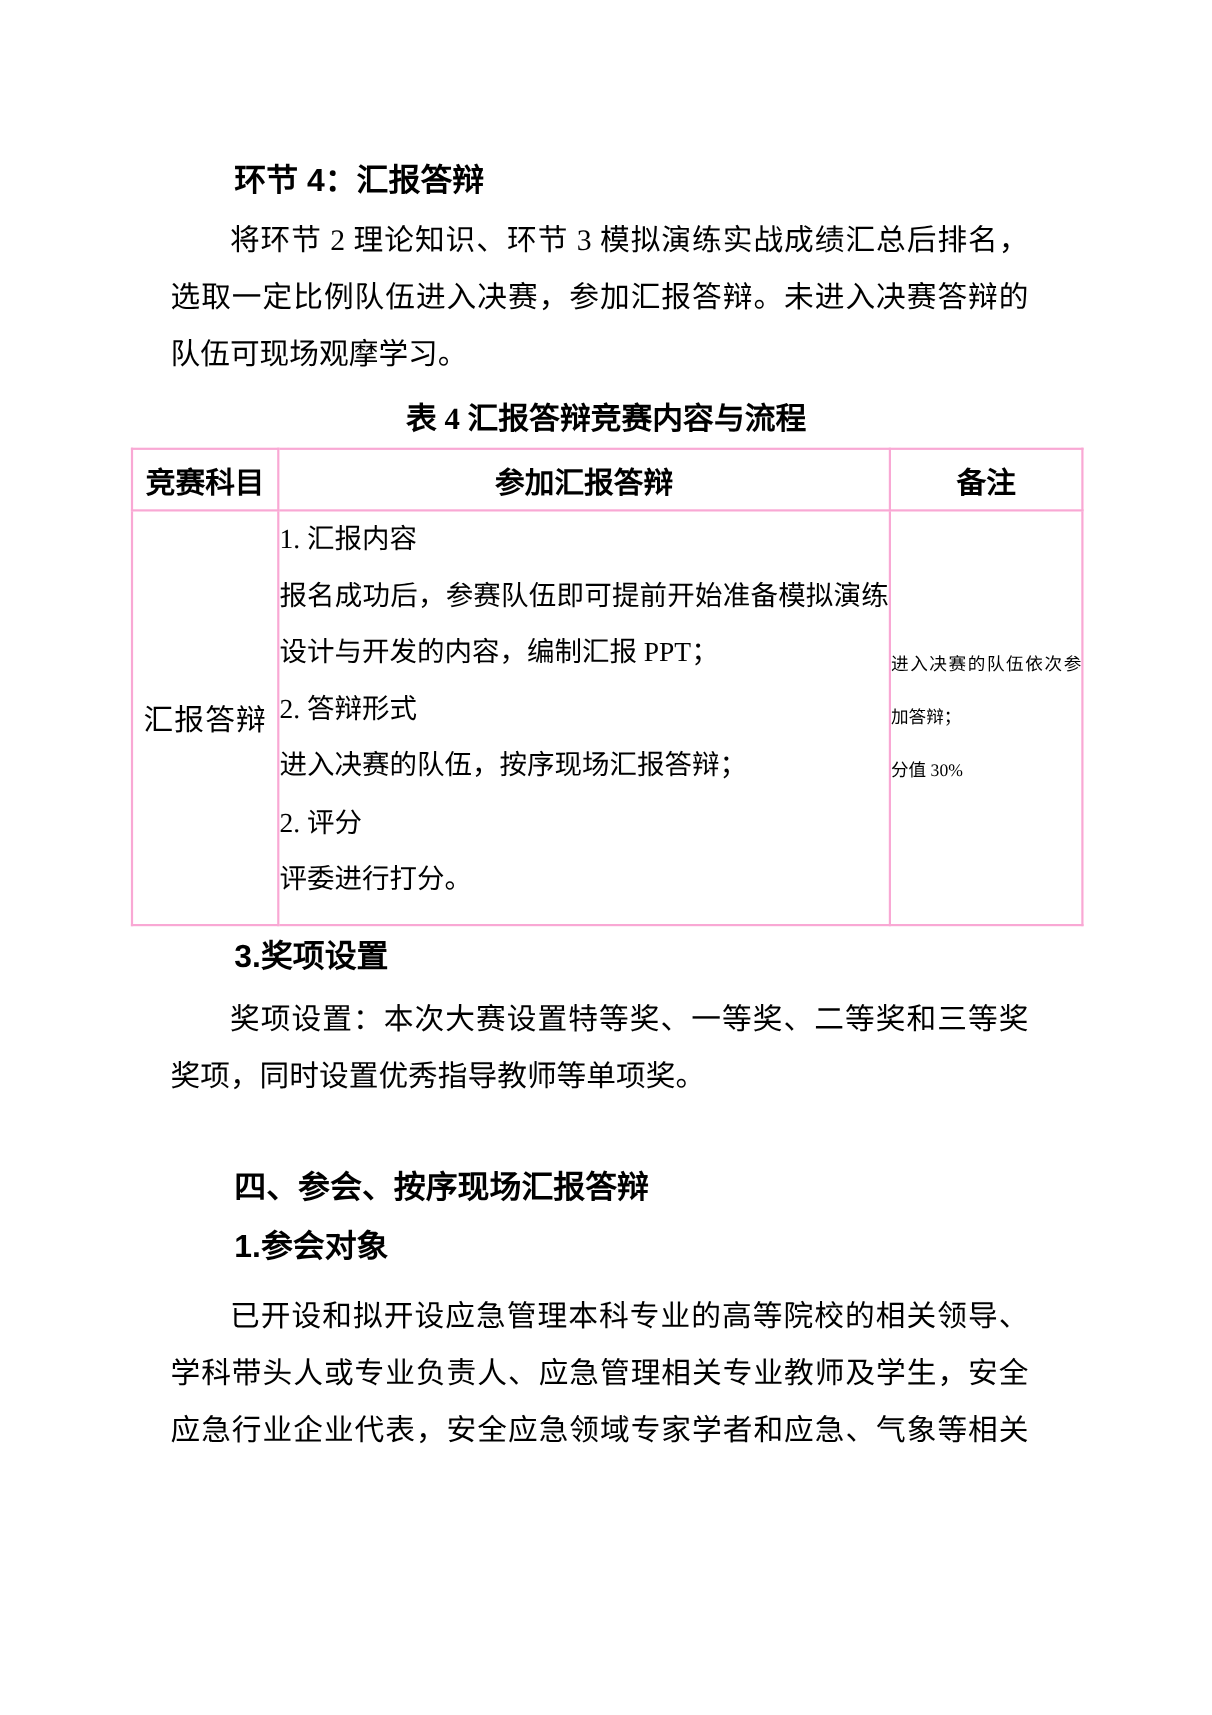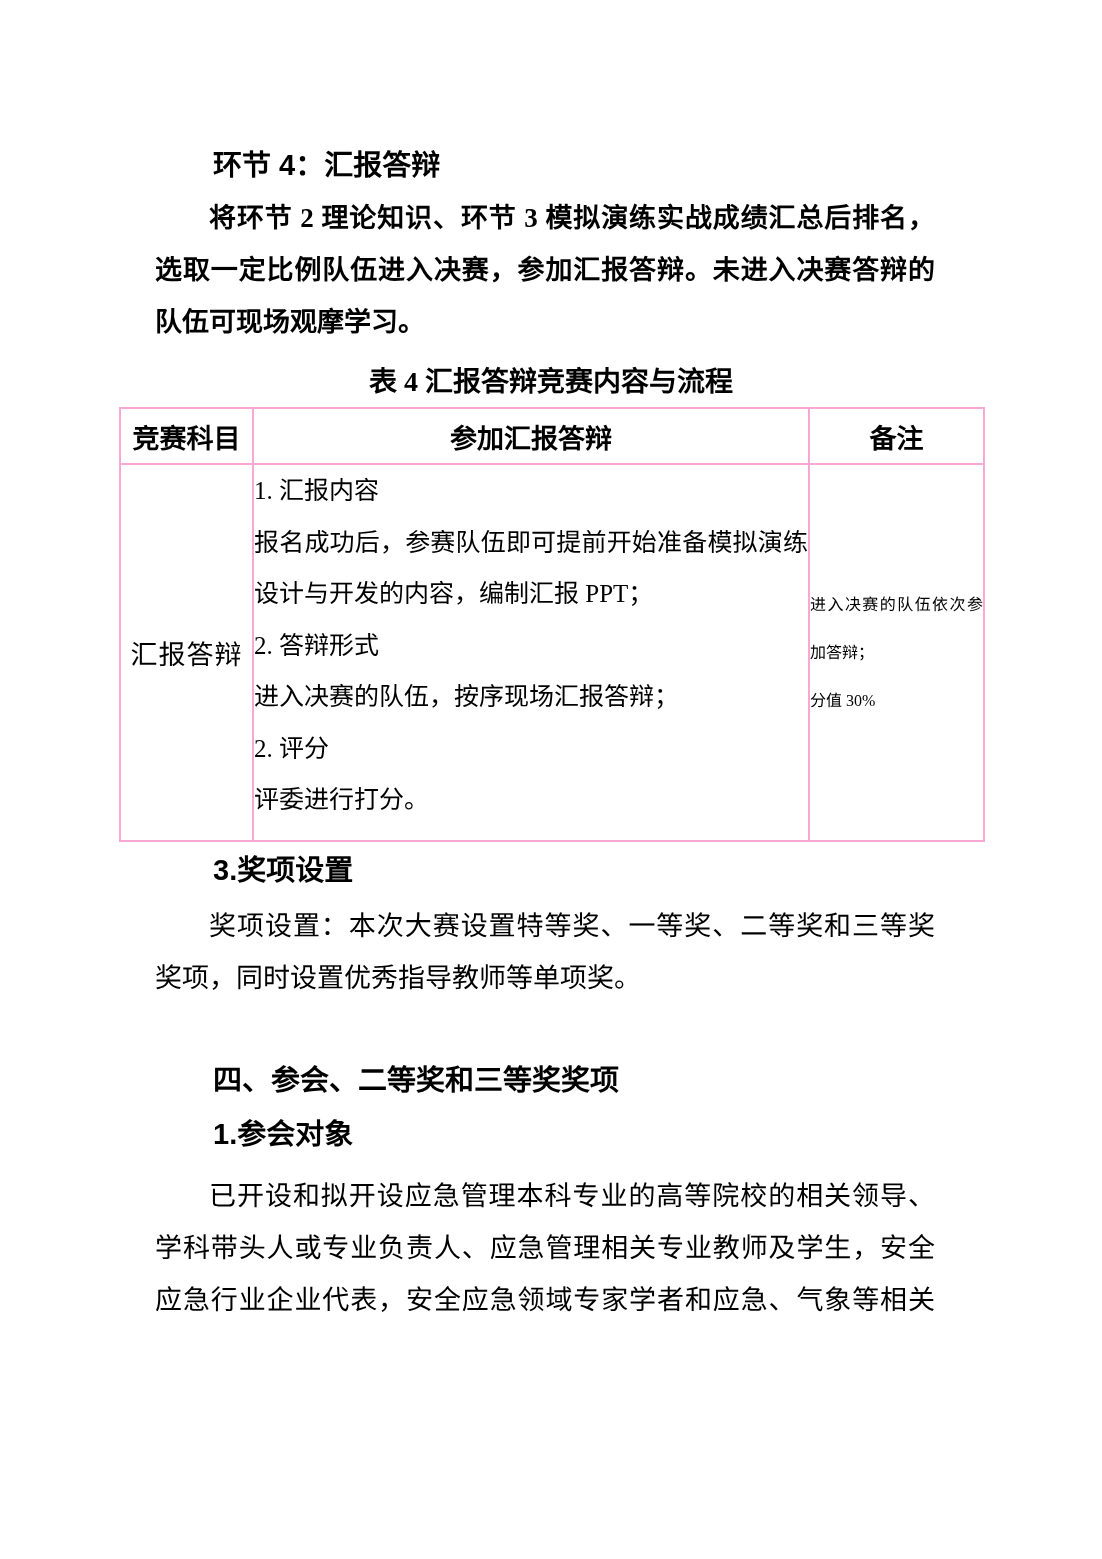--- a/index.html
+++ b/index.html
@@ -85,21 +85,21 @@
   td.cell-remark {
     vertical-align: middle;
     padding: 0 12px;
   }
   td.cell-remark .tpara {
     font-size: 16px;
     line-height: 48px;
     text-align: justify;
   }
   .h-session   { margin-top: 145px; }
-  .para-intro  { margin-top: 7px; font-weight: bold; }
+  .para-intro  { margin-top: 7px; }
   .caption     { margin-top: 12px; }
   .tbl-wrap    { margin-top: 3px; }
   .h-awards    { margin-top: 8px; }
   .para-awards { margin-top: 10px; }
   .h-section4  { margin-top: 56px; }
   .h-attendees { margin-top: 14px; }
   .para-attendees { margin-top: 16px; }
   .page-number {
     margin-top: 46px;
     text-align: center;
@@ -152,21 +152,21 @@
             </td>
           </tr>
         </tbody>
       </table>
     </div>
 
     <div class="h-black h-awards">3.奖项设置</div>
 
     <div class="para para-awards">奖项设置：本次大赛设置特等奖、一等奖、二等奖和三等奖奖项，同时设置优秀指导教师等单项奖。</div>
 
-    <div class="h-black h-section4">四、参会、二等奖和三等奖奖项</div>
+    <div class="h-black h-section4">四、参会、按序现场汇报答辩</div>
 
     <div class="h-black h-attendees">1.参会对象</div>
 
     <div class="para para-attendees">已开设和拟开设应急管理本科专业的高等院校的相关领导、学科带头人或专业负责人、应急管理相关专业教师及学生，安全应急行业企业代表，安全应急领域专家学者和应急、气象等相关部门领导及工作人员等。</div>
 
     <div class="page-number">6</div>
 
   </div>
 </div>
 

